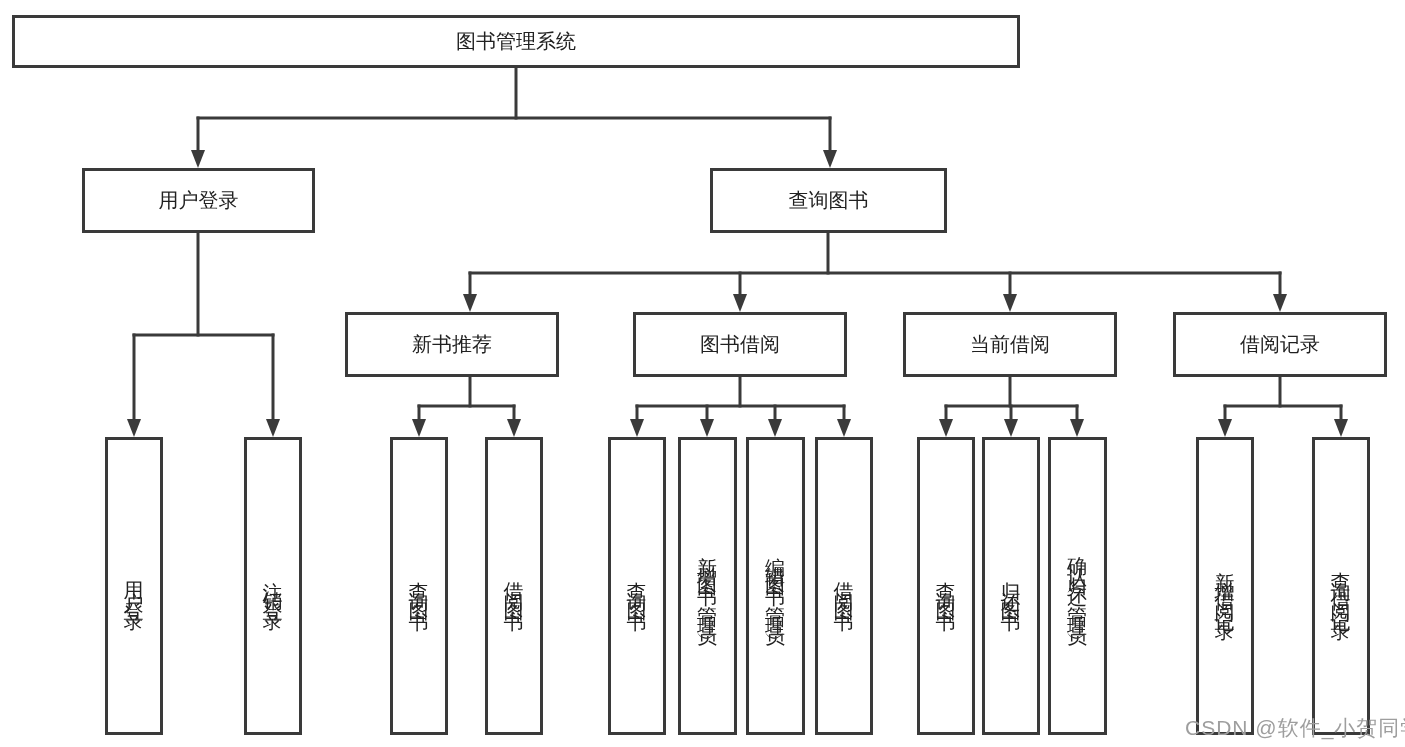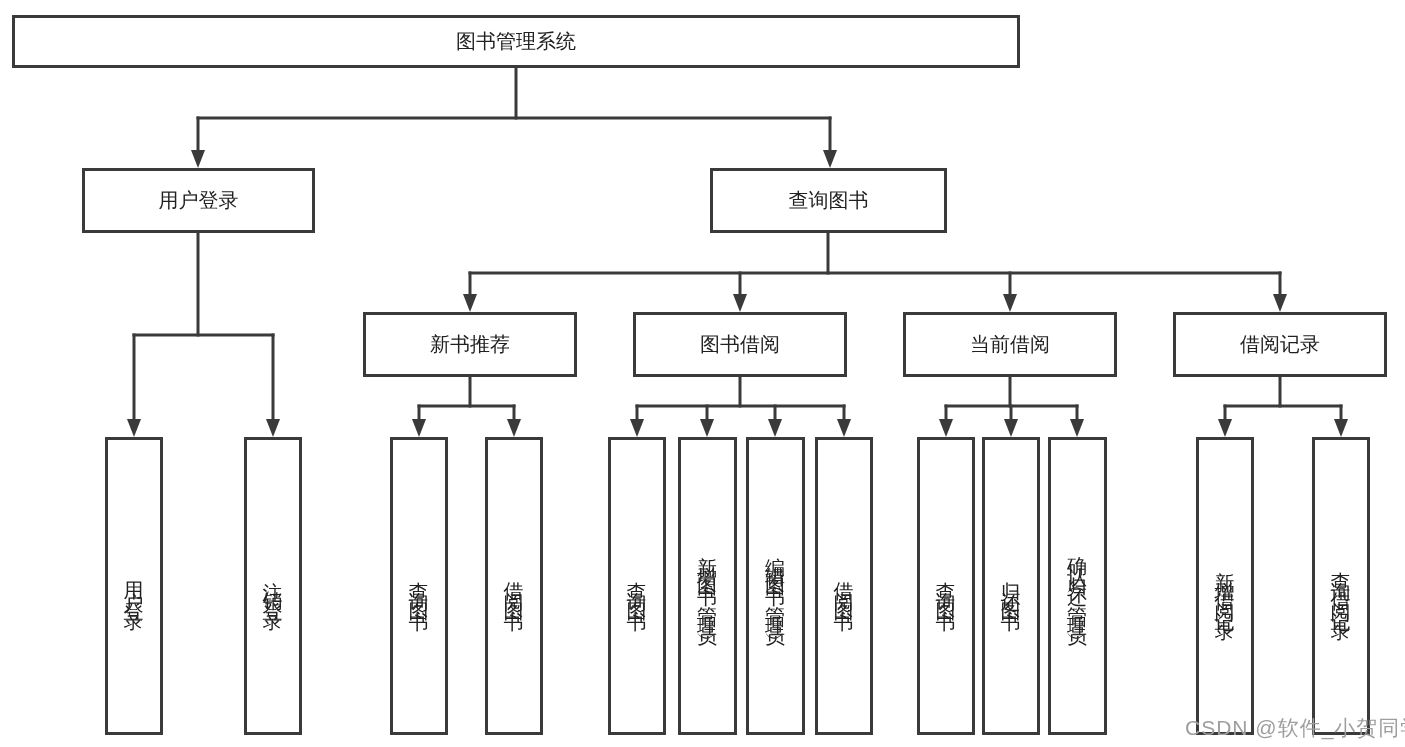--- a/index.html
+++ b/index.html
@@ -43,21 +43,21 @@
     justify-content: center;
     font-size: 20px;
     text-align: center;
   }
 
   .node-root   { left: 12px;  top: 15px;  width: 1008px; height: 53px; }
   .node-l2-a   { left: 82px;  top: 168px; width: 233px;  height: 65px; }
   .node-l2-b   { left: 710px; top: 168px; width: 237px;  height: 65px; }
 
   .module { top: 312px; width: 214px; height: 65px; }
-  .mod-0 { left: 363px; }
+  .mod-0 { left: 345px; }
   .mod-1 { left: 633px; text-align: right; }
   .mod-2 { left: 903px; }
   .mod-3 { left: 1173px; }
 
   .leaf {
     top: 437px;
     width: 58px;
     height: 298px;
     writing-mode: vertical-rl;
     text-orientation: mixed;

